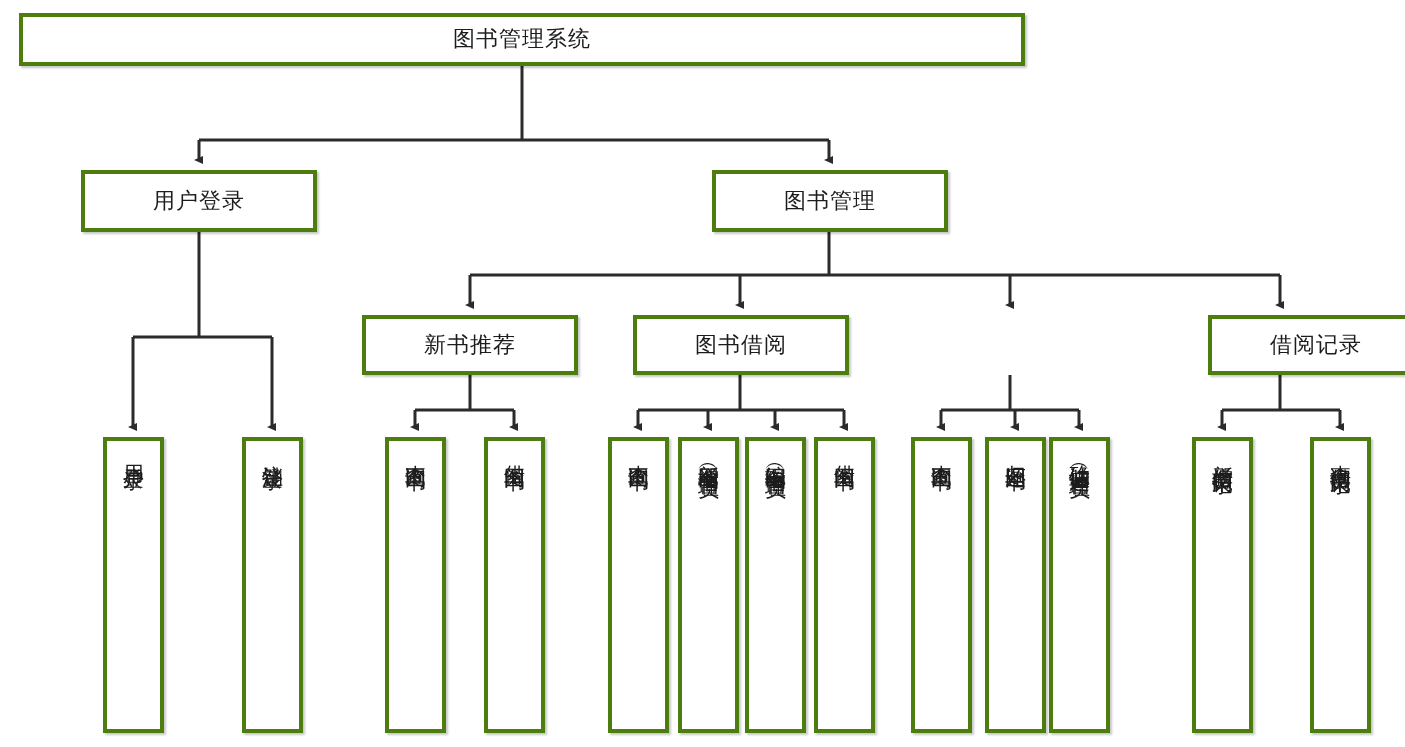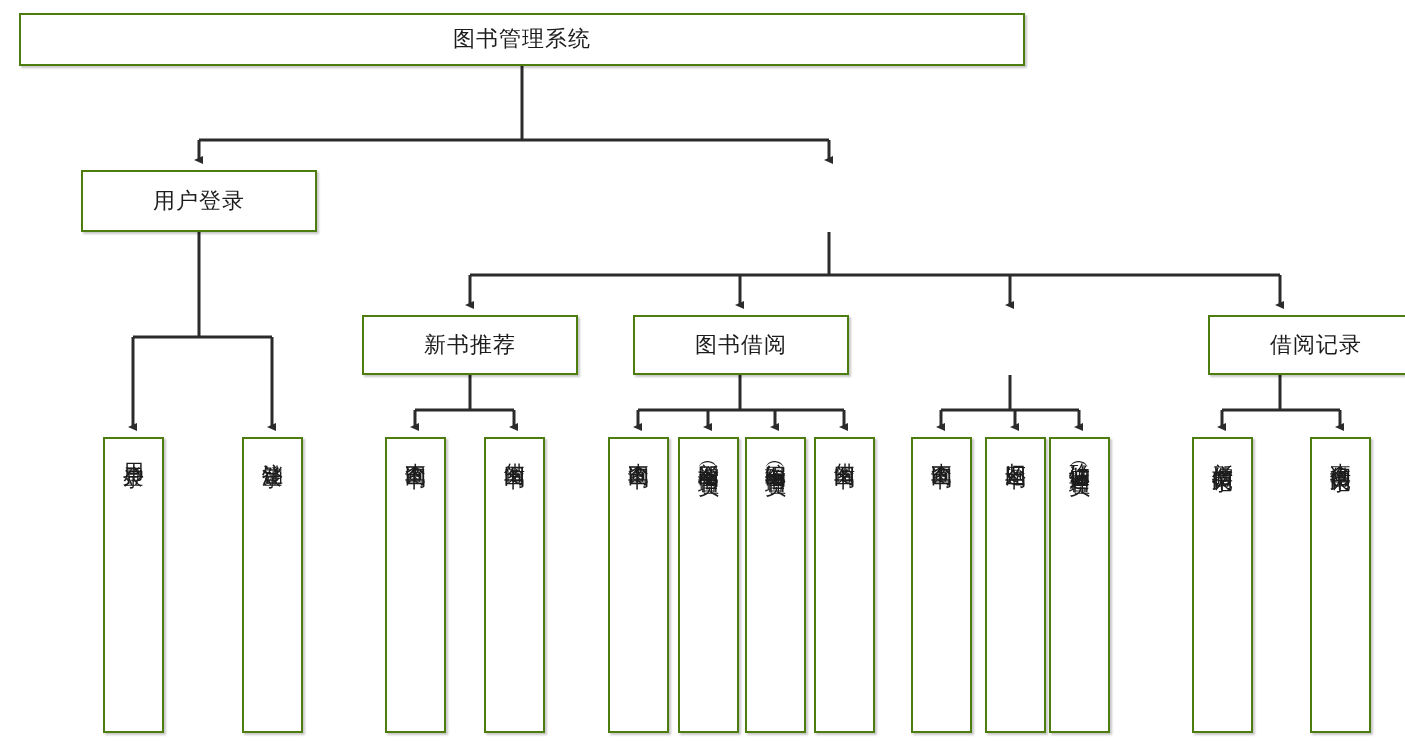--- a/index.html
+++ b/index.html
@@ -23,21 +23,21 @@
     left: 0;
     top: 0;
     width: 1405px;
     height: 747px;
     pointer-events: none;
   }
   .node {
     position: absolute;
     box-sizing: border-box;
     background: #ffffff;
-    border: 2px solid #4d7c0f;
+    border: 4px solid #4d7c0f;
     box-shadow: 2px 2px 2px rgba(0,0,0,0.22);
     display: flex;
     align-items: center;
     justify-content: center;
     color: #1c1c1c;
   }
   .node.h {
     font-size: 22px;
     line-height: 1.1;
     letter-spacing: 1px;
@@ -120,20 +120,23 @@
     </g>
   </svg>
 
   <div class="node h" style="left:19px;top:13px;width:1006px;height:53px;">
     <span>图书管理系统</span>
   </div>
 
   <div class="node h" style="left:81px;top:170px;width:236px;height:62px;">
     <span>用户登录</span>
   </div>
+  <div class="node h" style="left:712px;top:170px;width:236px;height:62px;">
+    <span>图书管理</span>
+  </div>
 
   <div class="node h" style="left:362px;top:315px;width:216px;height:60px;">
     <span>新书推荐</span>
   </div>
   <div class="node h" style="left:633px;top:315px;width:216px;height:60px;">
     <span>图书借阅</span>
   </div>
   <div class="node h" style="left:1208px;top:315px;width:216px;height:60px;">
     <span>借阅记录</span>
   </div>

